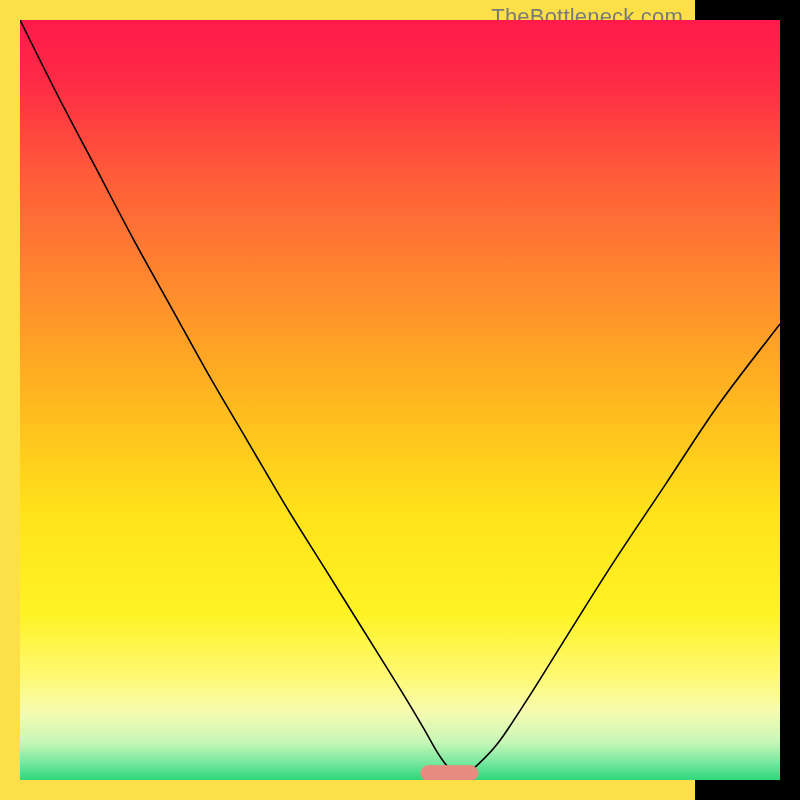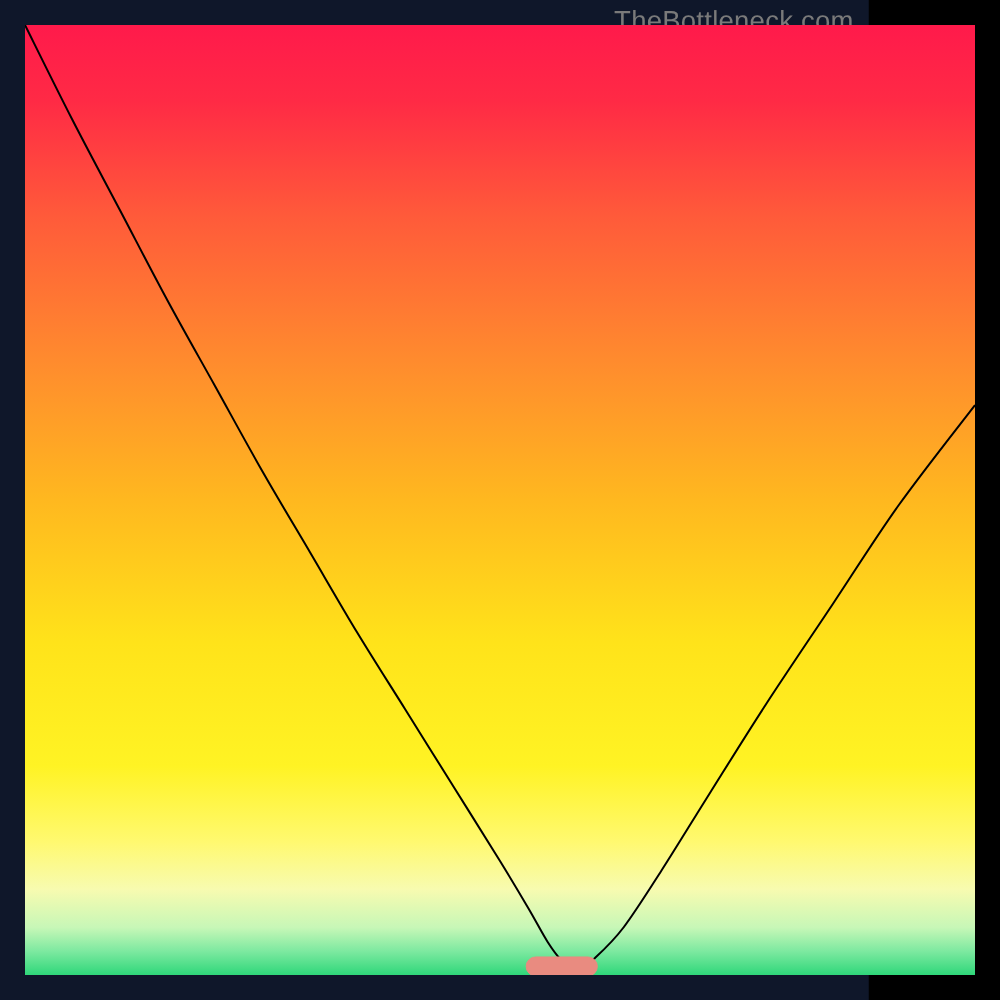--- a/index.html
+++ b/index.html
@@ -8,21 +8,21 @@
     width: 800px;
     height: 800px;
     background: #000000;
     overflow: hidden;
     font-family: Arial, Helvetica, sans-serif;
   }
   .frame {
     position: relative;
     width: 695px;
     height: 800px;
-    background: #0f172a;
+    background: #fde047;
   }
   .watermark {
     position: absolute;
     top: 4px;
     right: 12px;
     color: #7a7a7a;
     font-size: 22px;
     font-weight: 400;
     letter-spacing: 0.2px;
     user-select: none;

